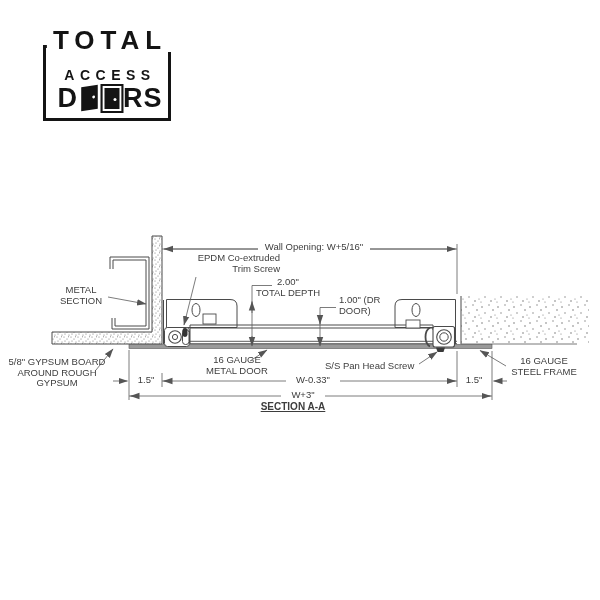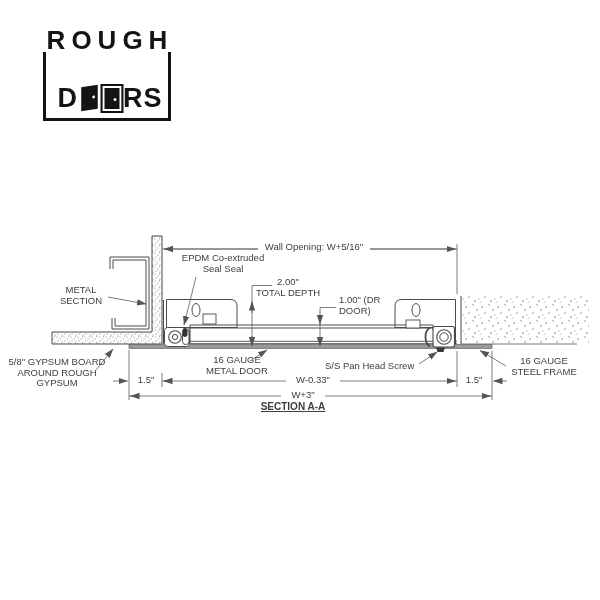--- a/index.html
+++ b/index.html
@@ -22,21 +22,22 @@
   .lbl.left{text-align:left;}
   .lbl.bg{background:#fff;}
   .lbl.bold{font-weight:bold;font-size:10px;}
   svg{position:absolute;left:0;top:0;}
 </style>
 </head>
 <body>
 
 <div class="logo">
   <div class="logo-box"></div>
-  <div class="logo-best">ROUGH</div>
+  <div class="logo-best">TOTAL</div>
+  <div class="logo-access">ACCESS</div>
   <div class="logo-doors">
     <span>D</span>
     <span class="door-ico open">
         <span class="door-dot"></span>
       </span>
     <span class="door-ico framed">
         <span class="door-dot"></span>
       </span>
     <span>RS</span>
   </div>
@@ -143,23 +144,23 @@
     <line x1="196" y1="277" x2="184" y2="325" marker-end="url(#ah)"></line>
     <line x1="96" y1="370" x2="113" y2="349" marker-end="url(#ah)"></line>
     <line x1="250" y1="361" x2="267" y2="350" marker-end="url(#ah)"></line>
     <line x1="419" y1="364" x2="437" y2="352" marker-end="url(#ah)"></line>
     <line x1="506" y1="366" x2="480" y2="350.5" marker-end="url(#ah)"></line>
   </g>
 </svg>
 
 <div class="lbl bg" style="left:258px;top:242px;width:112px;">Wall Opening: W+5/16"</div>
 
-<div class="lbl" style="left:166px;top:253px;width:114px;">
+<div class="lbl" style="left:166px;top:253px;width:114px;text-align:right;">
   <div>EPDM Co-extruded</div>
-  <div>Seal Seal</div>
+  <div>Trim Screw</div>
 </div>
 
 <div class="lbl" style="left:42px;top:285px;width:78px;text-align:center;">
   <div>METAL</div>
   <div>SECTION</div>
 </div>
 
 <div class="lbl" style="left:248px;top:277px;width:80px;">
   <div>2.00"</div>
   <div>TOTAL DEPTH</div>

